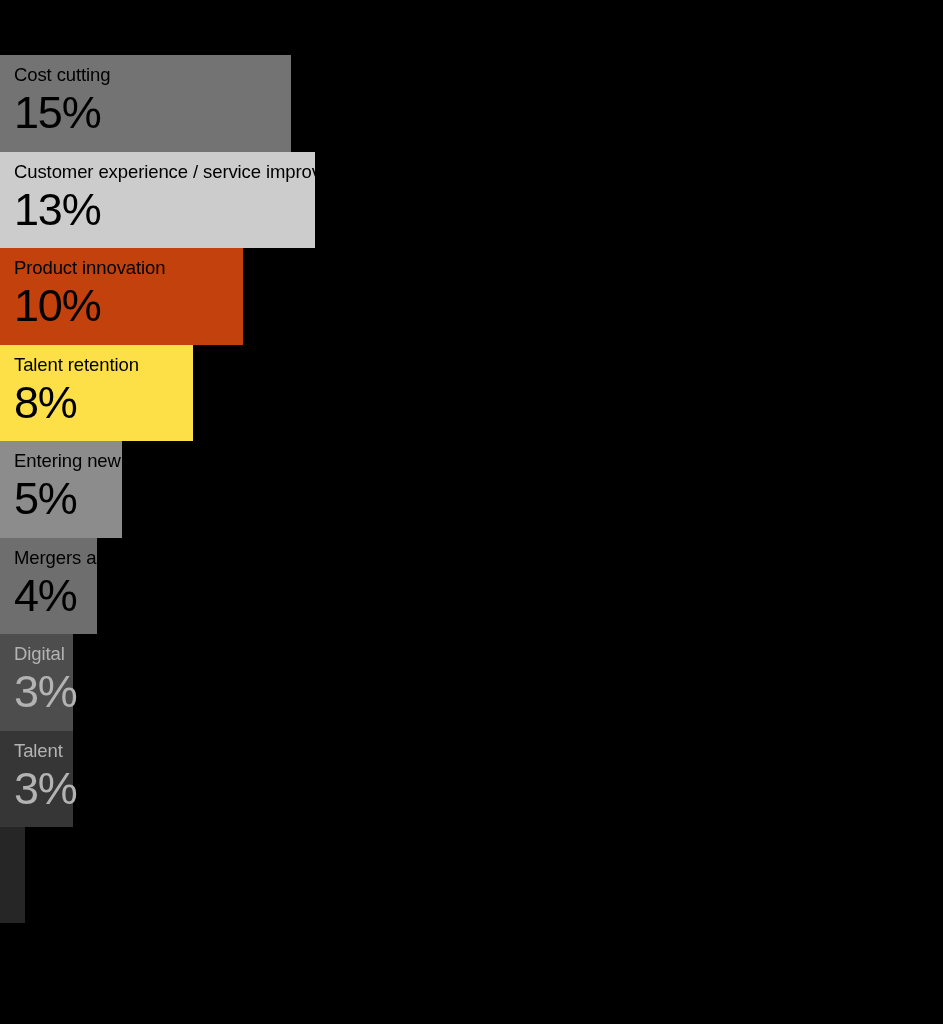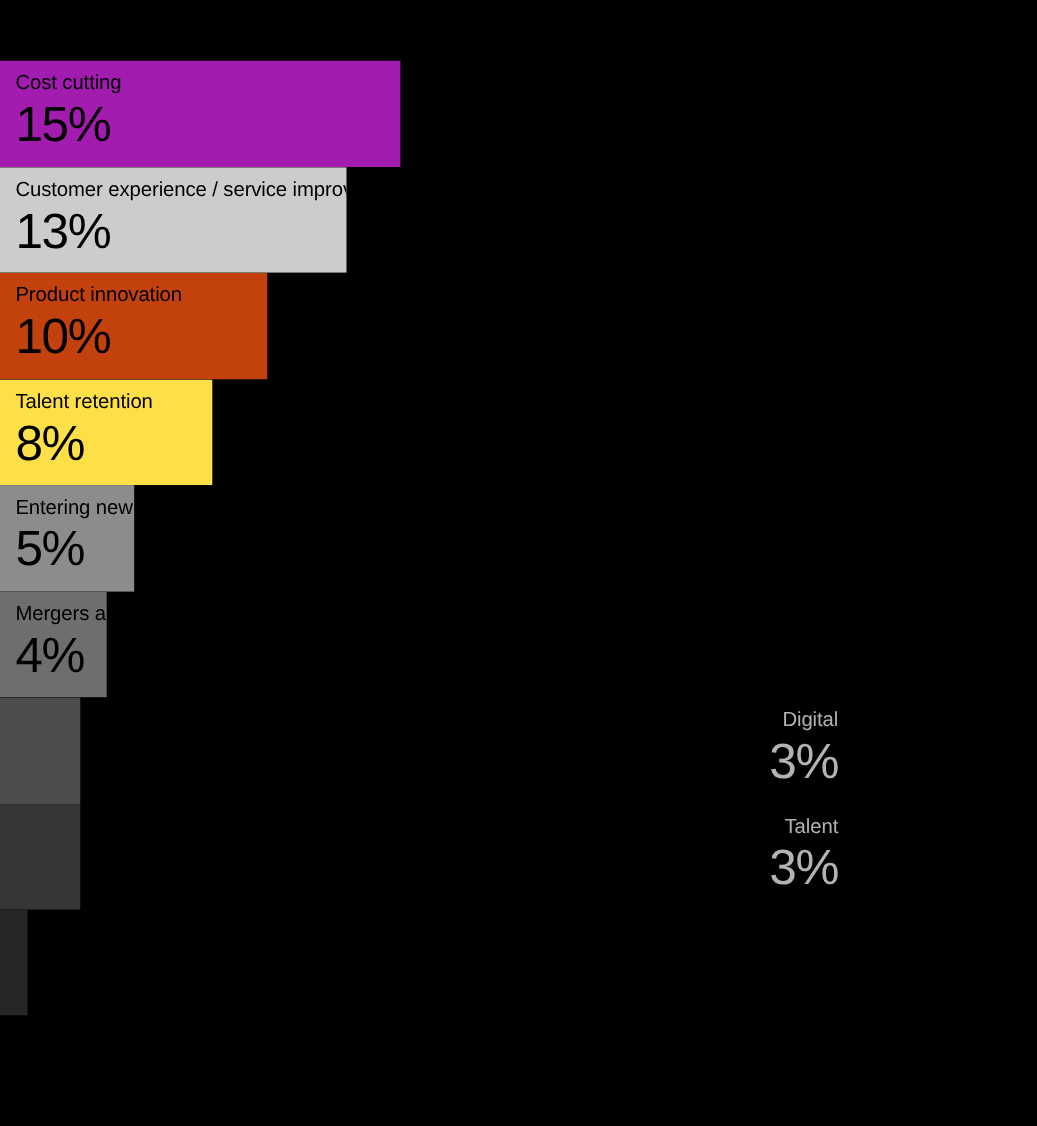--- a/index.html
+++ b/index.html
@@ -67,21 +67,20 @@
   }
   
   .bar-text-overflow {
     position:absolute;
     left:0; top:0;
     width:762px;
     height:96.5px;
     padding-left:14px;
     padding-top:9px;
     pointer-events:none;
-    text-align:right;
   }
   .tail-strip {
     position:absolute;
     left:0;
     width:25px;
     height:96px;
   }
 </style>
 </head>
 <body>
@@ -91,21 +90,21 @@
   <div class="top-band"></div>
 
   <div class="chart">
 
 
     <div class="bar-row">
       <div class="bar-text-overflow">
         <span class="bar-label" style="color:#e6e6e6;visibility:hidden;">Cost cutting</span>
         <span class="bar-value" style="color:#e6e6e6;visibility:hidden;">15%</span>
       </div>
-      <div class="bar-fill" style="width:364px;background:#a21caf;">
+      <div class="bar-fill" style="width:291px;background:#737373;">
         <div class="bar-text">
           <span class="bar-label" style="color:#000000;">Cost cutting</span>
           <span class="bar-value" style="color:#000000;">15%</span>
         </div>
       </div>
     </div>
 
     <div class="bar-row">
       <div class="bar-fill" style="width:315px;background:#cccccc;">
         <div class="bar-text">

